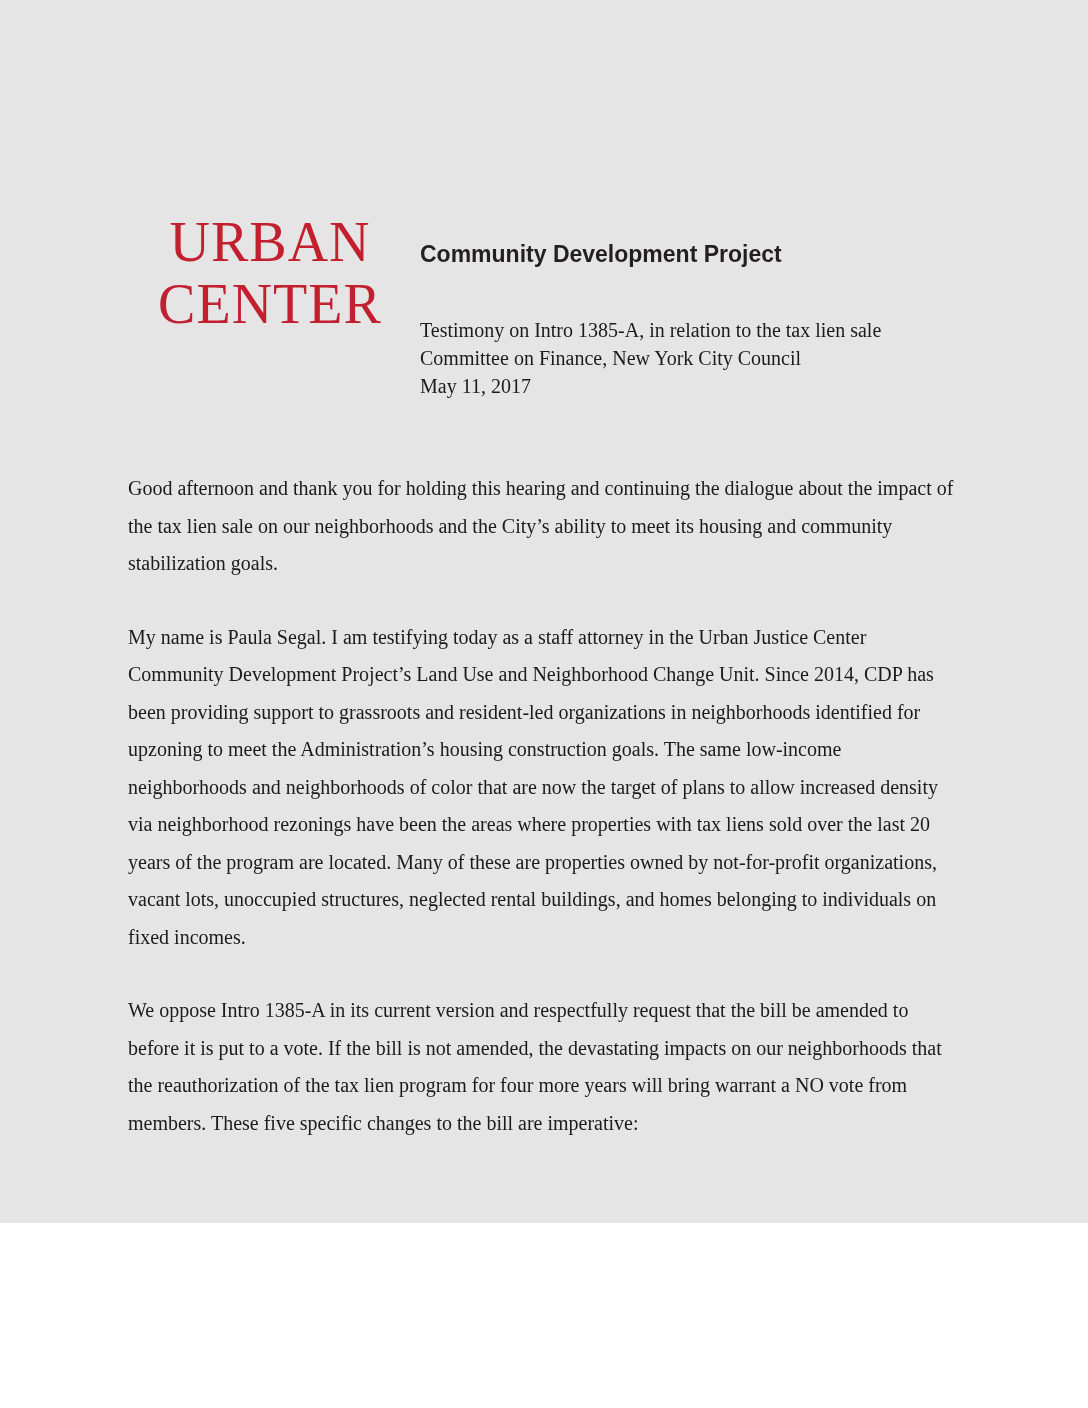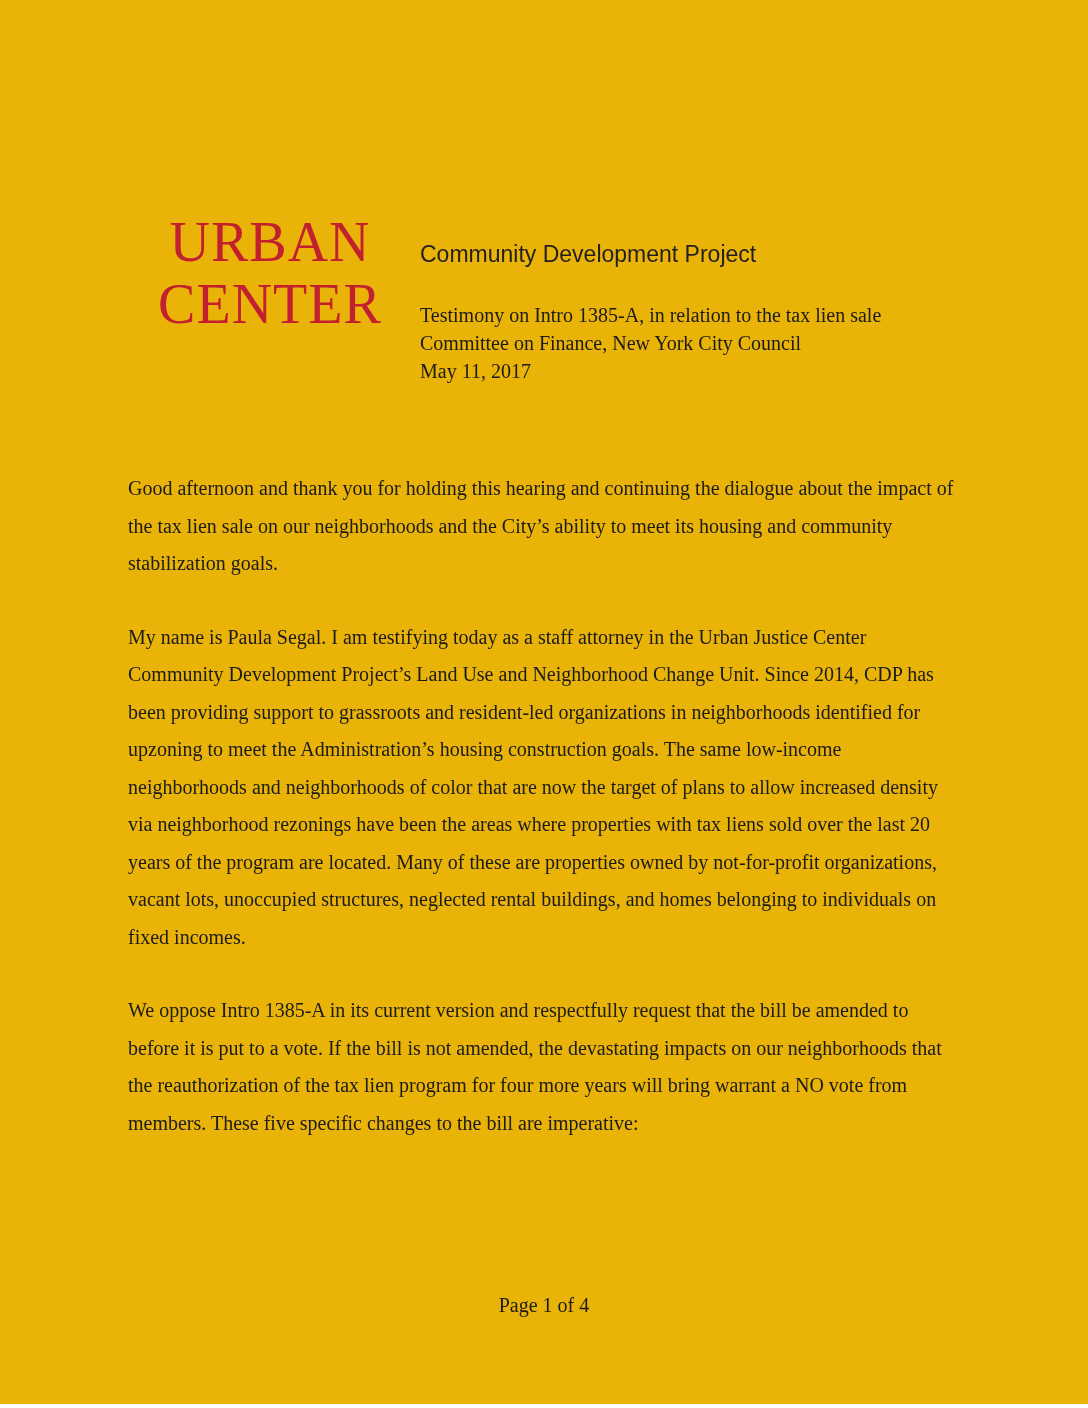--- a/index.html
+++ b/index.html
@@ -3,22 +3,22 @@
 <meta charset="utf-8">
 <style>
   html, body {
     margin: 0;
     padding: 0;
     background: #ffffff;
   }
   .page {
     position: relative;
     width: 1088px;
-    height: 1404px;
-    background: #eab308;
+    height: 1223px;
+    background: #e5e5e5;
     font-family: "Liberation Serif", serif;
     color: #1b1b1b;
     overflow: hidden;
   }
 
   
   .logo {
     position: absolute;
     left: 143px;
     top: 211px;
@@ -36,27 +36,27 @@
 
   
   .header-block {
     position: absolute;
     left: 420px;
     top: 241px;
     width: 560px;
   }
   .header-title {
     font-family: "Liberation Sans", sans-serif;
-    font-weight: 400;
+    font-weight: 700;
     font-size: 23px;
     line-height: 27px;
     color: #231f20;
   }
   .header-sub {
-    margin-top: 33px;
+    margin-top: 48px;
     font-family: "Liberation Serif", serif;
     font-size: 20px;
     line-height: 28px;
     color: #1b1b1b;
   }
 
   
   .body-text {
     position: absolute;
     left: 128px;

